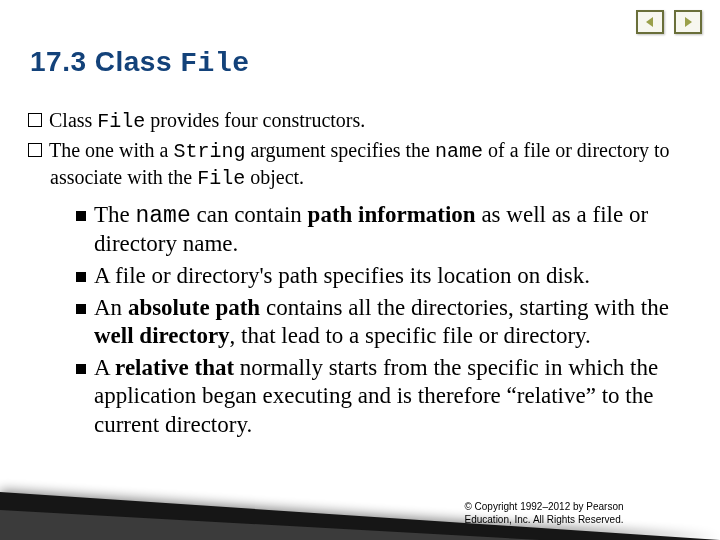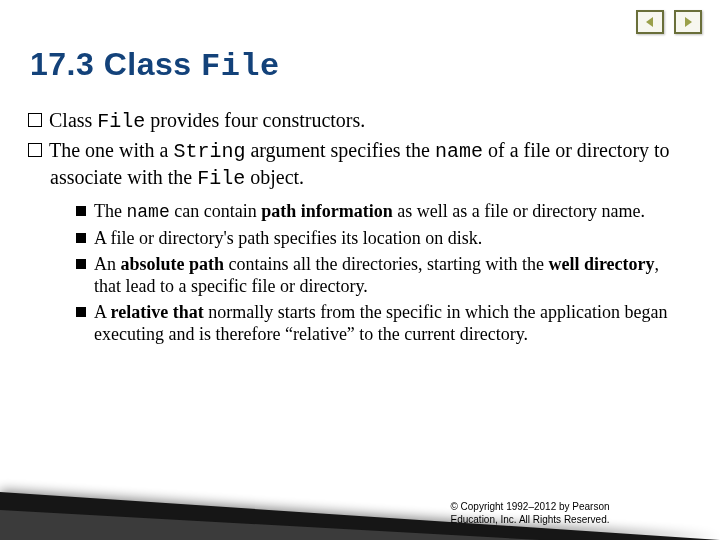--- a/index.html
+++ b/index.html
@@ -37,21 +37,21 @@
     box-shadow: 1px 1px 2px rgba(0,0,0,0.25);
     cursor: pointer;
   }
   .nav-btn svg { display: block; }
   .heading {
     position: absolute;
     top: 46px;
     left: 30px;
     font-family: Arial, Helvetica, sans-serif;
     font-weight: 700;
-    font-size: 32px;
+    font-size: 28px;
     letter-spacing: 0.5px;
   }
   .heading .num { color: #13427a; }
   .heading .cls { color: #13427a; }
   .heading .code { font-family: "Courier New", Courier, monospace; color: #13427a; }
   .body {
     position: absolute;
     top: 108px;
     left: 40px;
     right: 34px;
@@ -68,21 +68,21 @@
     width: 12px;
     height: 12px;
     border: 1.5px solid #000;
     margin-right: 7px;
     position: relative;
     top: 0px;
   }
   .sublist {
     margin-top: 10px;
     padding-left: 36px;
-    font-size: 18px;
+    font-size: 23px;
   }
   .sub {
     margin: 0 0 4px 0;
     text-indent: -18px;
     padding-left: 18px;
   }
   .sbullet {
     display: inline-block;
     width: 10px;
     height: 10px;
@@ -109,21 +109,21 @@
     left: 0;
     bottom: 0;
     width: 0;
     height: 0;
     border-bottom: 30px solid #3b3b3b;
     border-right: 540px solid transparent;
   }
   .footer {
     position: absolute;
     bottom: 14px;
-    right: 40px;
+    right: 26px;
     width: 300px;
     text-align: center;
     font-family: Arial, Helvetica, sans-serif;
     font-size: 10px;
     line-height: 1.25;
     color: #000;
   }
 </style>
 </head>
 <body>

